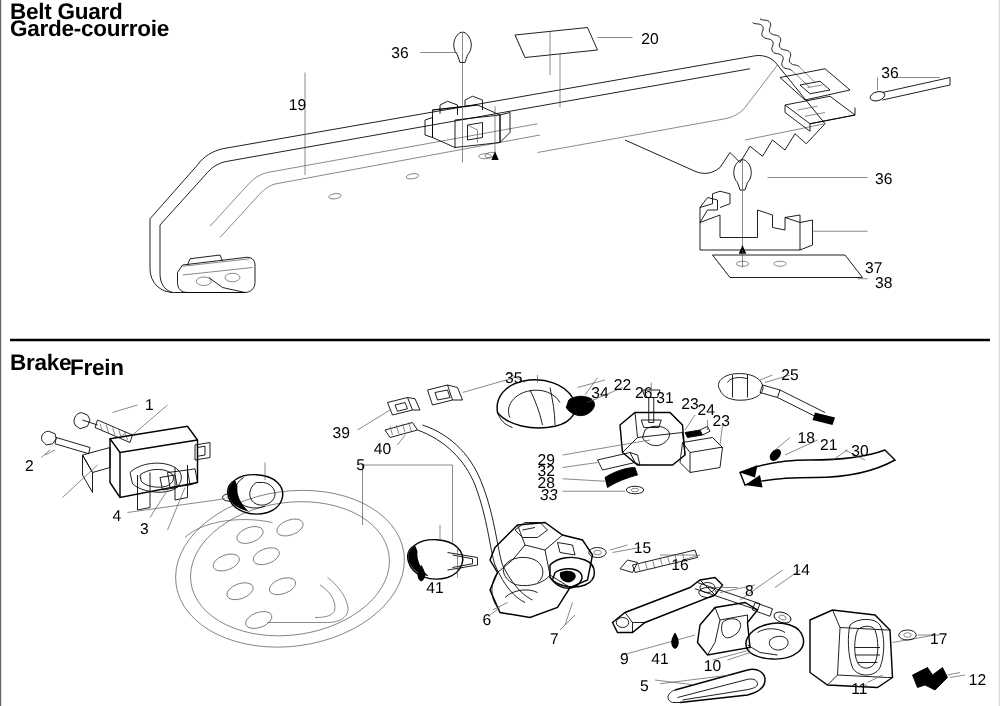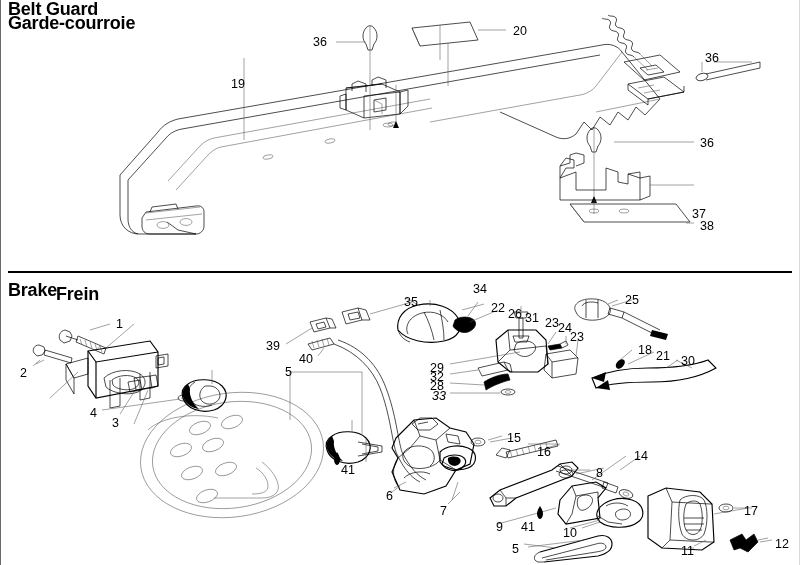--- a/index.html
+++ b/index.html
@@ -437,21 +437,21 @@
   <div class="lbl" style="left:700px;top:220px;">38</div>
 
   <div class="lbl" style="left:116px;top:318px;">1</div>
   <div class="lbl" style="left:20px;top:367px;">2</div>
   <div class="lbl" style="left:90px;top:407px;">4</div>
   <div class="lbl" style="left:112px;top:417px;">3</div>
   <div class="lbl" style="left:266px;top:340px;">39</div>
   <div class="lbl" style="left:299px;top:353px;">40</div>
   <div class="lbl" style="left:285px;top:366px;">5</div>
   <div class="lbl" style="left:404px;top:296px;">35</div>
-  <div class="lbl" style="left:473px;top:283px;">34</div>
+  <div class="lbl" style="left:473px;top:308px;">34</div>
   <div class="lbl" style="left:491px;top:302px;">22</div>
   <div class="lbl" style="left:508px;top:308px;">26</div>
   <div class="lbl" style="left:525px;top:312px;">31</div>
   <div class="lbl" style="left:545px;top:317px;">23</div>
   <div class="lbl" style="left:558px;top:322px;">24</div>
   <div class="lbl" style="left:570px;top:331px;text-align:right;">23</div>
   <div class="lbl" style="left:625px;top:294px;">25</div>
   <div class="lbl" style="left:638px;top:344px;">18</div>
   <div class="lbl" style="left:656px;top:350px;">21</div>
   <div class="lbl" style="left:681px;top:355px;text-align:right;">30</div>

